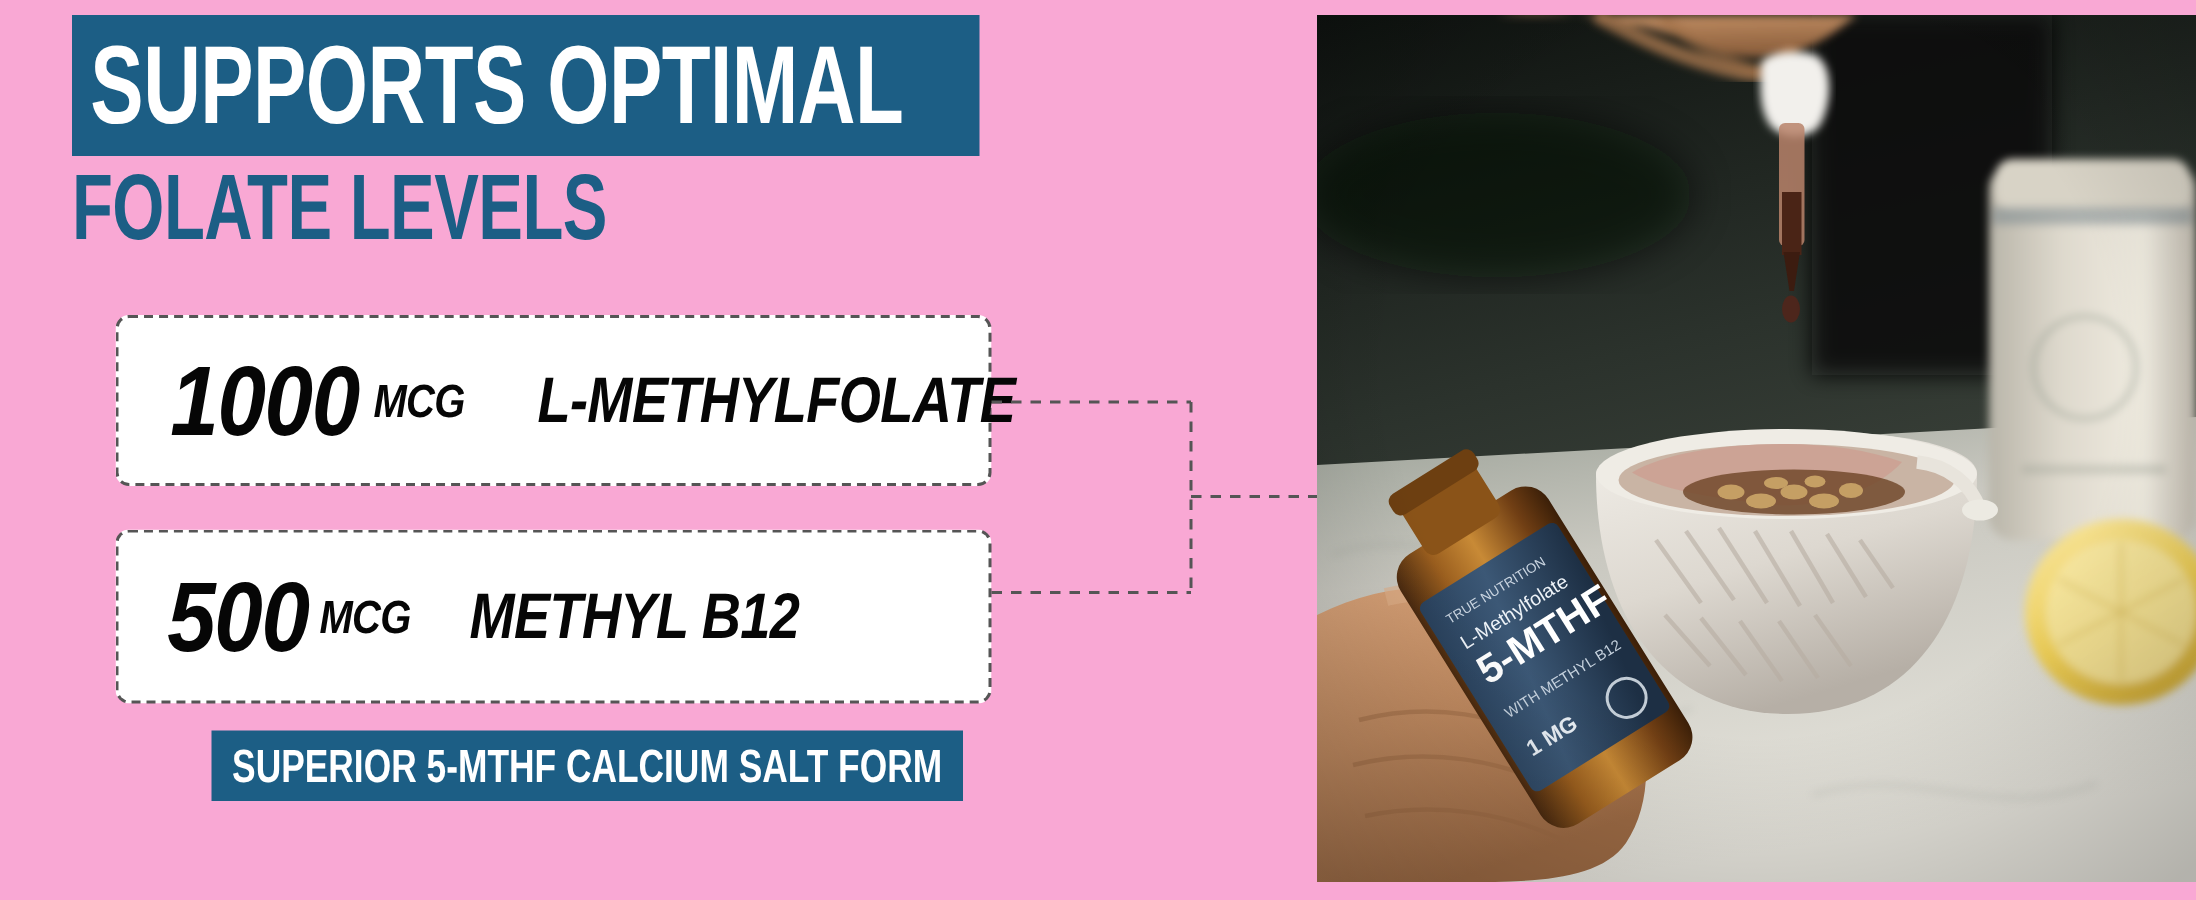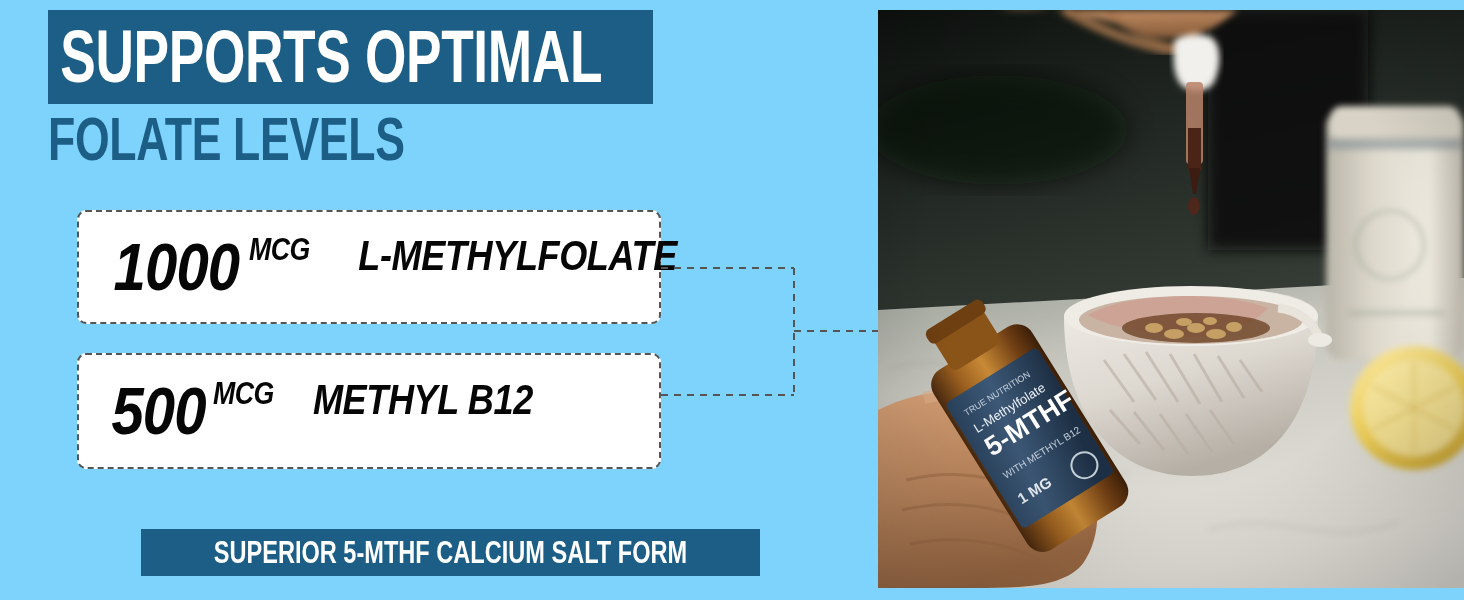--- a/index.html
+++ b/index.html
@@ -6,21 +6,21 @@
   * { margin:0; padding:0; box-sizing:border-box; }
   html, body {
     width:1464px; height:600px;
     background:#ffffff;
     font-family:"Liberation Sans", sans-serif;
     overflow:hidden;
   }
   #canvas {
     position:relative;
     width:1464px; height:600px;
-    background:#7dd3fc;
+    background:#f9a8d4;
   }
 
   
   .headline-banner {
     position:absolute;
     left:48px; top:10px;
     width:605px; height:94px;
     background:var(--brand);
     display:flex; align-items:center;
   }
@@ -58,21 +58,21 @@
     border-radius:9px;
     display:flex;
     align-items:center;
     background:#ffffff;
   }
   #dose-box-0 { top:210px; height:114px; }
   #dose-box-1 { top:353px; height:116px; }
 
   .dose-inner {
     display:flex;
-    align-items:flex-start;
+    align-items:center;
     padding-left:26px;
     white-space:nowrap;
   }
   .dose-amount {
     color:#060606;
     font-size:66px;
     line-height:66px;
     font-weight:700;
     font-style:italic;
     letter-spacing:-1px;
@@ -102,22 +102,22 @@
     transform-origin:left baseline;
   }
 
   
   .connector { position:absolute; left:0; top:0; width:1464px; height:600px;
                pointer-events:none; }
 
   
   .footer-banner {
     position:absolute;
-    left:141px; top:529px;
-    width:619px; height:47px;
+    left:141px; top:487px;
+    width:501px; height:47px;
     background:var(--brand);
     display:flex; align-items:center; justify-content:center;
   }
   .footer-banner .fb-text {
     color:#ffffff;
     font-size:31px;
     line-height:31px;
     font-weight:700;
     letter-spacing:0px;
     transform:scaleX(0.76);

